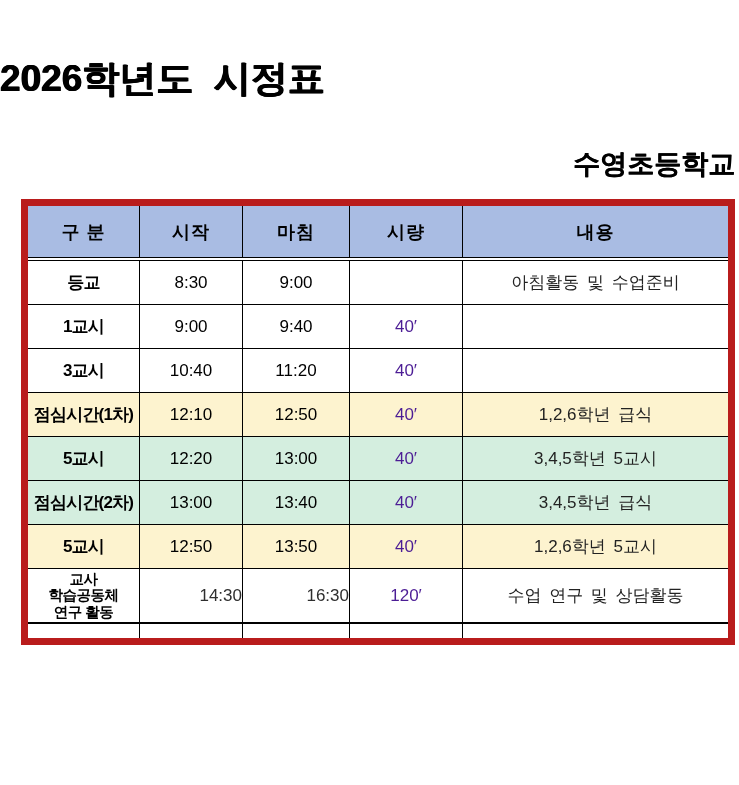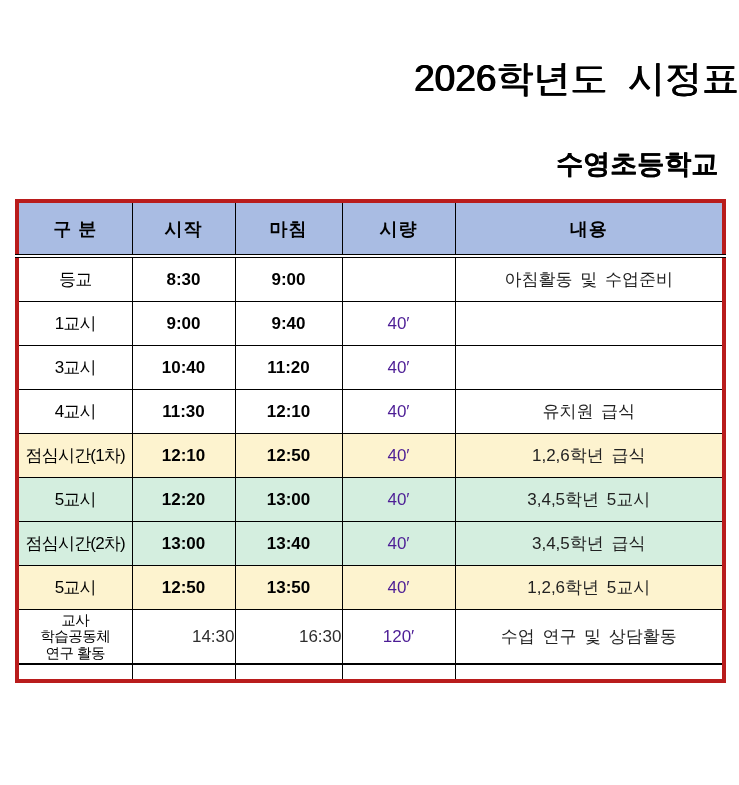--- a/index.html
+++ b/index.html
@@ -9,64 +9,64 @@
     height: 785px;
     overflow: hidden;
     background: #ffffff;
     font-family: "Liberation Sans", "DejaVu Sans", sans-serif;
     color: #000;
   }
   .page { position: relative; width: 739px; height: 785px; }
 
   .doc-title {
     margin-top: 54px;
-    text-align: right;
+    text-align: left;
     font-size: 37px;
-    font-weight: normal;
+    font-weight: bold;
     letter-spacing: 0px;
     white-space: pre;
     text-shadow: 0.6px 0 0 #000, -0.6px 0 0 #000;
   }
 
   .school-name {
     margin-top: 42px;
     margin-bottom: 17px;
-    padding-right: 21px;
+    padding-right: 4px;
     text-align: right;
     font-size: 27px;
     font-weight: bold;
     text-shadow: 0.4px 0 0 #000;
   }
 
   table.timetable {
-    margin-left: 15px;
+    margin-left: 21px;
     border-collapse: collapse;
     table-layout: fixed;
     width: 707px;
-    border: 4px solid #b91c1c;
+    border: 7px solid #b91c1c;
   }
   .timetable th, .timetable td {
     border: 1px solid #000;
     text-align: center;
     vertical-align: middle;
     padding: 0;
     overflow: hidden;
   }
   .timetable thead th {
     background: #a9bce3;
     height: 51px;
     font-size: 18px;
     font-weight: bold;
     border-bottom: 4px double #000;
     letter-spacing: 1px;
   }
   .timetable tbody td { height: 43px; font-size: 17px; }
 
-  .cell-cat  { font-weight: normal; font-size: 16.5px; letter-spacing: -0.8px; }
-  .cell-time { font-weight: bold; font-size: 17px; }
+  .cell-cat  { font-weight: bold; font-size: 16.5px; letter-spacing: -0.8px; }
+  .cell-time { font-weight: normal; font-size: 17px; }
   .cell-dur  { font-weight: normal; color: #4c1d95; font-size: 17px; }
   .cell-content { font-weight: normal; color: #222; font-size: 17px; word-spacing: 3px; }
 
   tr.row-yellow td { background: #fdf3cf; }
   tr.row-green  td { background: #d4eedf; }
 
   tr.row-last td { height: 53px; }
   tr.row-last .cell-cat {
     font-size: 14.5px;
     line-height: 1.12;
@@ -118,27 +118,20 @@
         <td class="cell-dur">40′</td>
         <td class="cell-content"></td>
       </tr>
       <tr>
         <td class="cell-cat">3교시</td>
         <td class="cell-time">10:40</td>
         <td class="cell-time">11:20</td>
         <td class="cell-dur">40′</td>
         <td class="cell-content"></td>
       </tr>
-      <tr>
-        <td class="cell-cat">4교시</td>
-        <td class="cell-time">11:30</td>
-        <td class="cell-time">12:10</td>
-        <td class="cell-dur">40′</td>
-        <td class="cell-content">유치원 급식</td>
-      </tr>
       <tr class="row-yellow">
         <td class="cell-cat">점심시간(1차)</td>
         <td class="cell-time">12:10</td>
         <td class="cell-time">12:50</td>
         <td class="cell-dur">40′</td>
         <td class="cell-content">1,2,6학년 급식</td>
       </tr>
       <tr class="row-green">
         <td class="cell-cat">5교시</td>
         <td class="cell-time">12:20</td>

